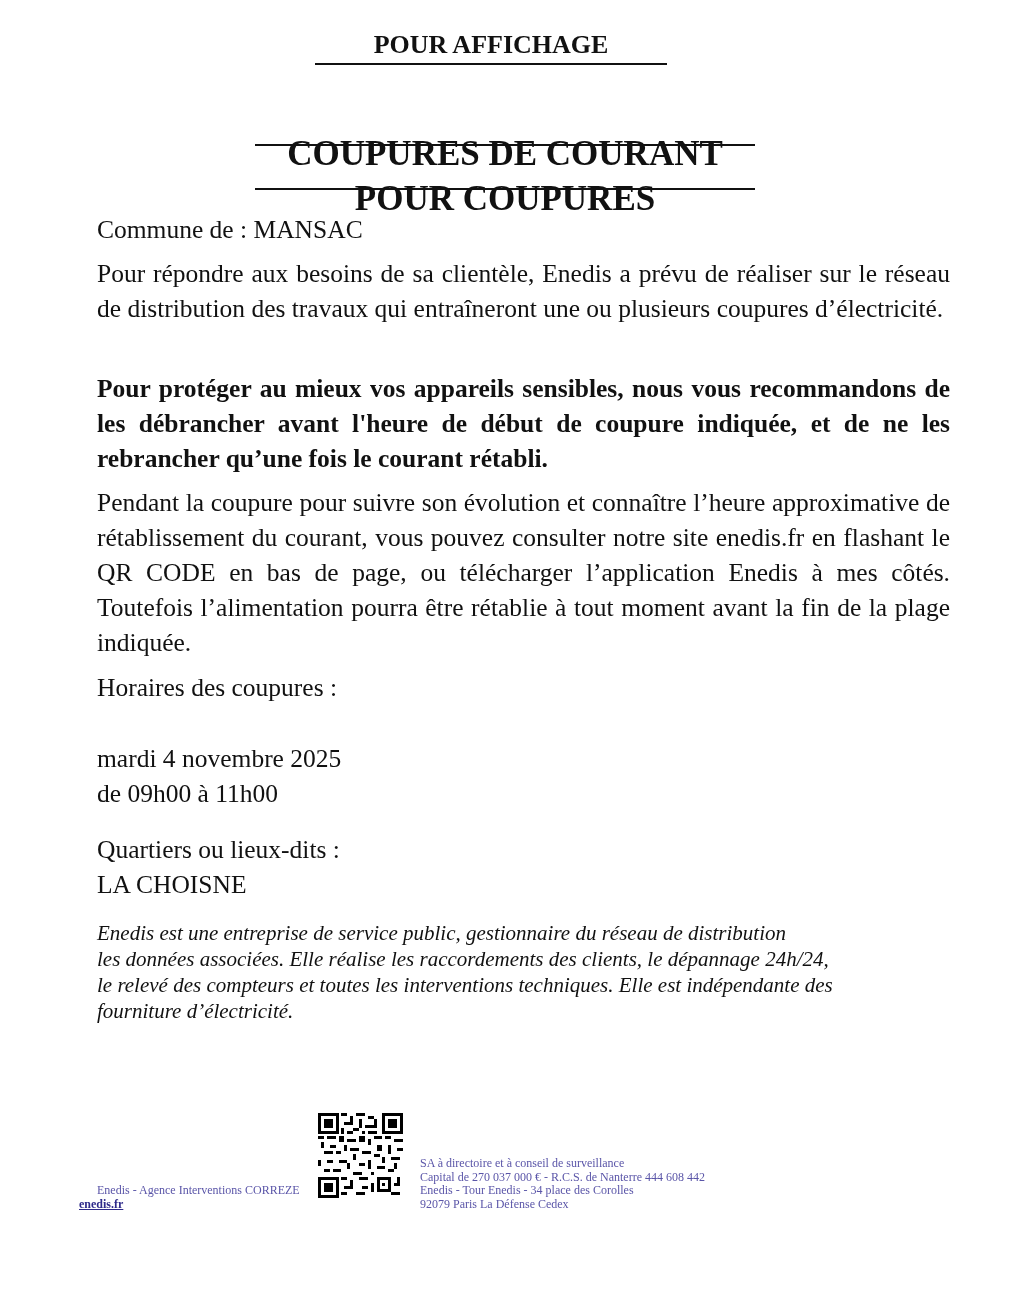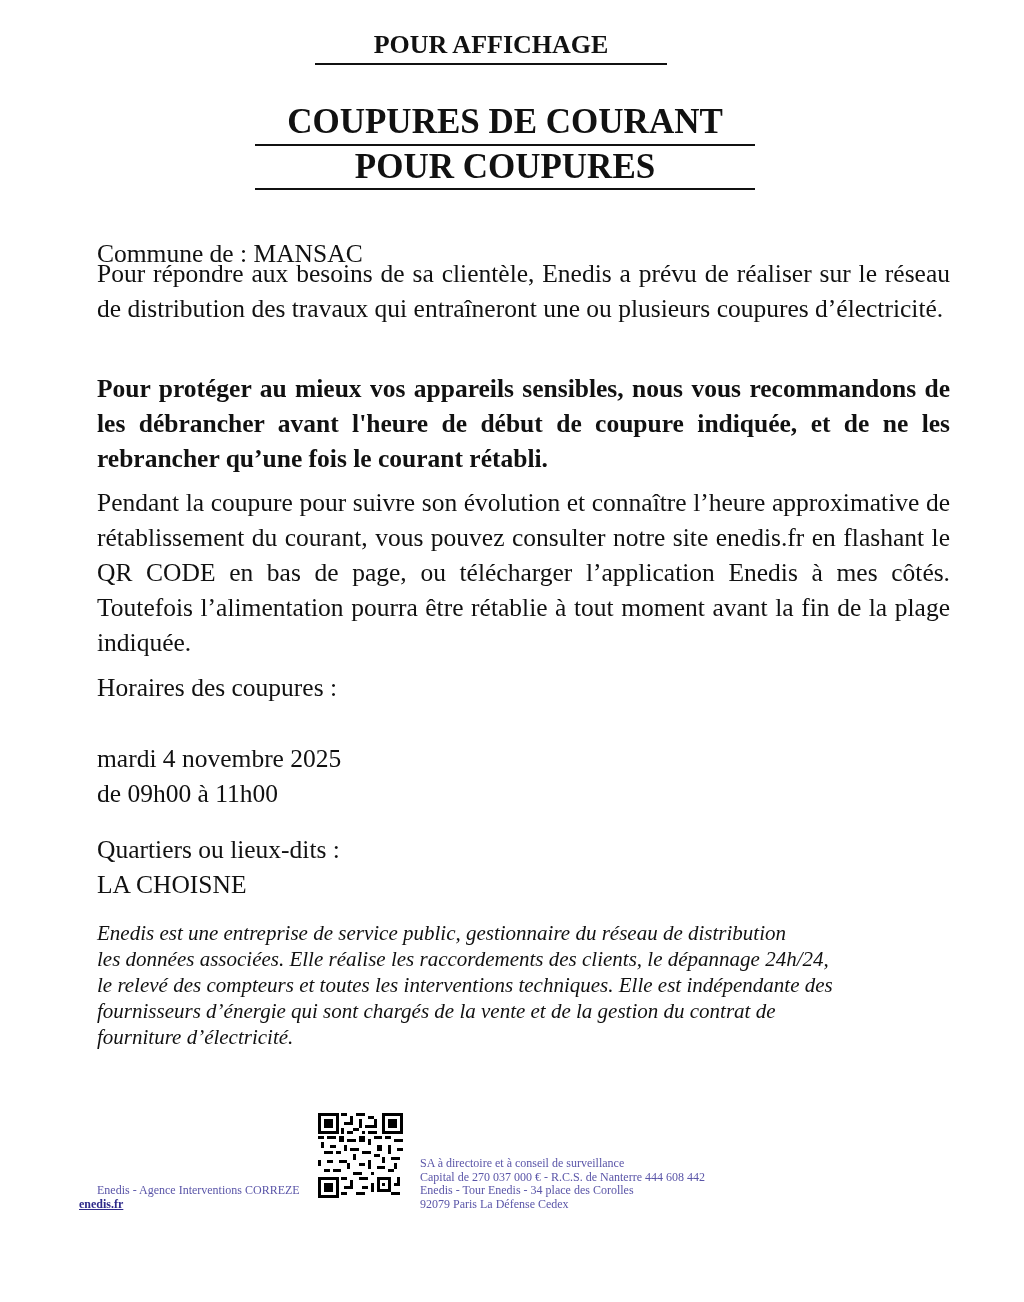--- a/index.html
+++ b/index.html
@@ -6,29 +6,29 @@
   body { width: 1024px; height: 1302px; position: relative; overflow: hidden;
          font-family: "Liberation Serif", "DejaVu Serif", serif; color: #111111; }
   .abs { position: absolute; }
 
   .kicker { left: 315px; top: 28px; width: 352px; text-align: center;
             font-weight: bold; font-size: 26px; line-height: 34px; }
   .rule { position: absolute; height: 2px; background: #111; }
   .rule-kicker { left: 315px; top: 63px; width: 352px; }
 
   .title { left: 255px; width: 500px; text-align: center; font-weight: bold;
-           font-size: 35px; line-height: 42px; }
+           font-size: 35px; line-height: 42px; margin-top: 32px; }
   .title-1 { top: 101px; }
   .title-2 { top: 146px; }
   .rule-t1 { left: 255px; top: 144px; width: 500px; }
   .rule-t2 { left: 255px; top: 188px; width: 500px; }
 
   .body-text { left: 97px; width: 853px; font-size: 25.5px; line-height: 35px; }
   .justify { text-align: justify; text-align-last: left; }
-  .commune { top: 212px; margin-top: 24px; }
+  .commune { top: 212px; }
   .p1 { top: 256px; }
   .p2 { top: 371px; font-weight: bold; }
   .p3 { top: 485px; }
   .horaires { top: 670px; }
   .date { top: 741px; }
   .time { top: 776px; }
   .quartiers-label { top: 832px; }
   .quartiers-value { top: 867px; }
 
   .info { left: 97px; width: 800px; top: 920px; font-style: italic;
@@ -62,21 +62,20 @@
 <div class="abs body-text date">mardi 4 novembre 2025</div>
 <div class="abs body-text time">de 09h00 à 11h00</div>
 
 <div class="abs body-text quartiers-label">Quartiers ou lieux-dits :</div>
 <div class="abs body-text quartiers-value">LA CHOISNE</div>
 
 <div class="abs info">
   <div>Enedis est une entreprise de service public, gestionnaire du réseau de distribution</div>
   <div>les données associées. Elle réalise les raccordements des clients, le dépannage 24h/24,</div>
   <div>le relevé des compteurs et toutes les interventions techniques. Elle est indépendante des</div>
-  <div>fournisseurs d’énergie qui sont chargés de la vente et de la gestion du contrat de</div>
   <div>fourniture d’électricité.</div>
 </div>
 
 <svg class="abs qr" viewBox="0 0 29 29" shape-rendering="crispEdges">
   <rect width="29" height="29" fill="#fff"></rect>
   <g fill="#000">
 
     <rect x="0" y="0" width="7" height="7"></rect>
       <rect x="1" y="1" width="5" height="5" fill="#fff"></rect>
       <rect x="2" y="2" width="3" height="3"></rect>

